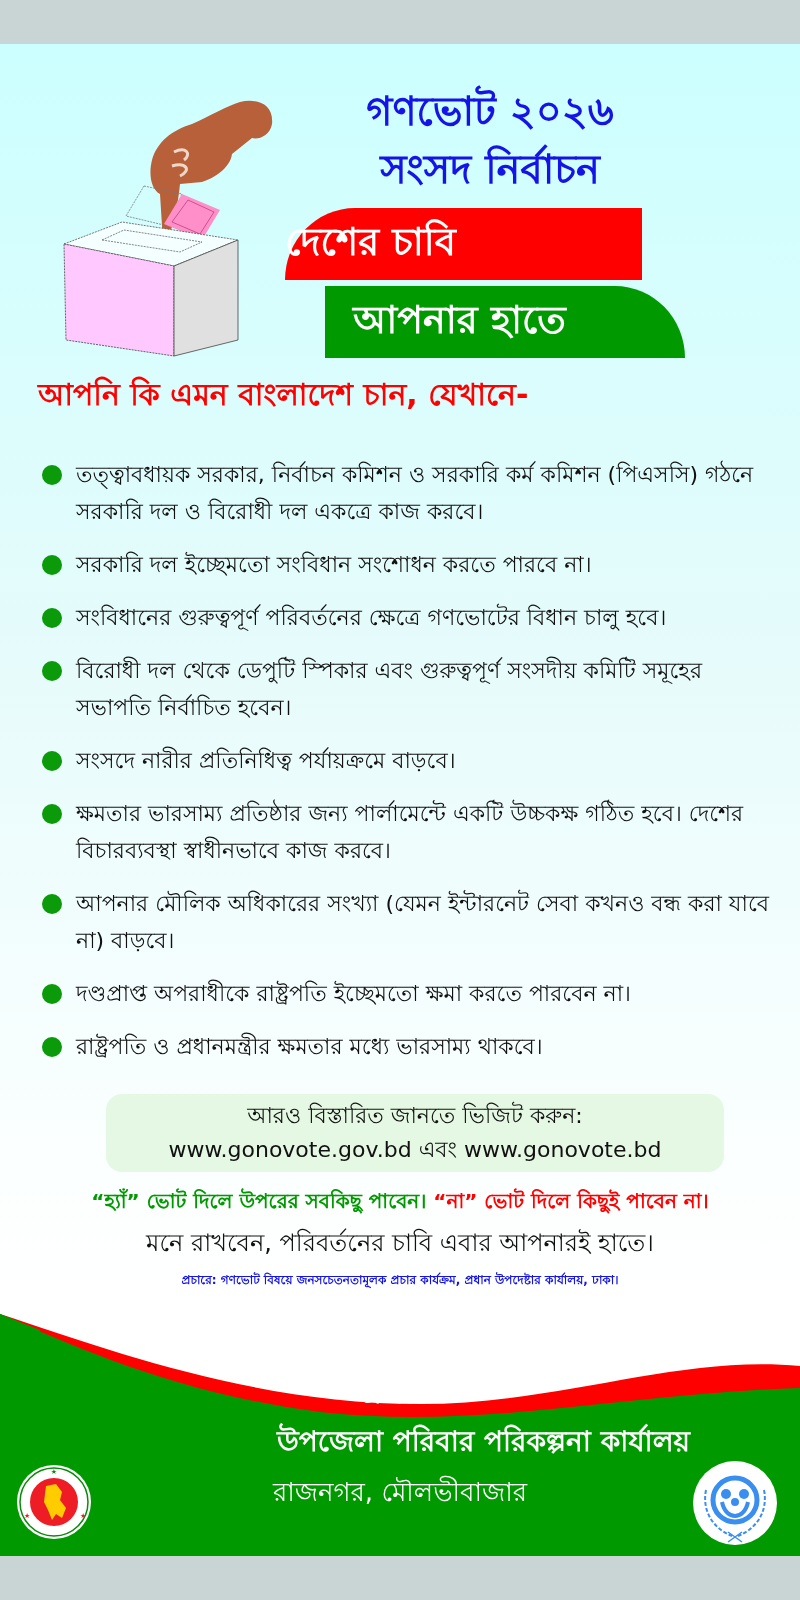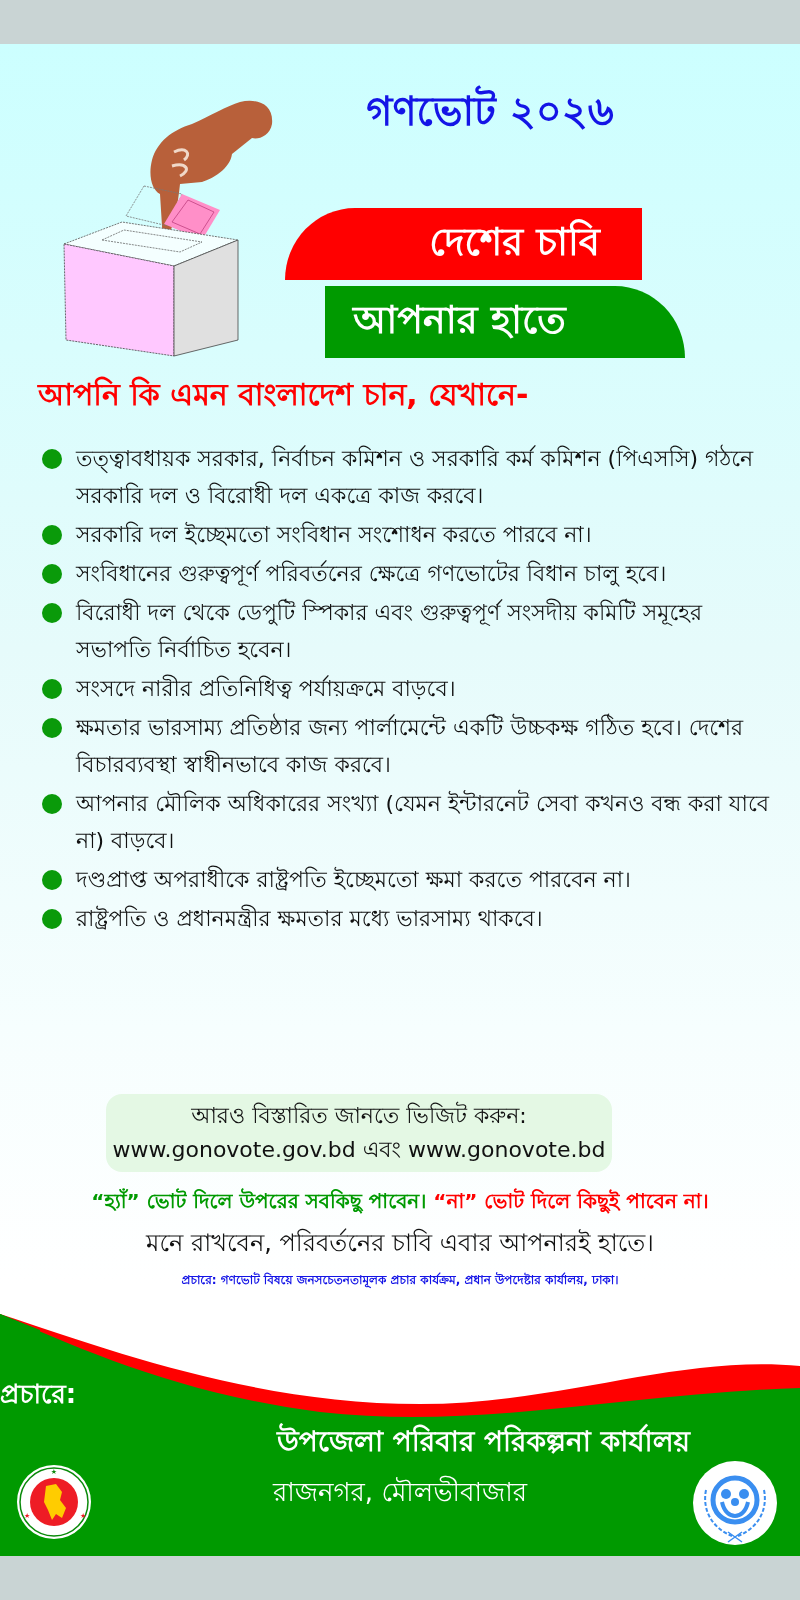--- a/index.html
+++ b/index.html
@@ -18,48 +18,48 @@
   .ballot-art { position: absolute; left: 62px; top: 50px; width: 220px; height: 270px; }
   .title-line {
     position: absolute; left: 300px; width: 380px; text-align: center;
     color: #1414e6; font-weight: bold; font-size: 40px; line-height: 54px;
   }
   .title-1 { top: 40px; }
   .title-2 { top: 98px; }
   .pill-red {
     position: absolute; left: 285px; top: 164px; width: 357px; height: 72px;
     background: #ff0000; border-top-left-radius: 70px 72px;
-    display: flex; align-items: center; justify-content: flex-end; padding-right: 42px;
+    display: flex; align-items: center; justify-content: flex-start; padding-right: 42px;
   }
   .pill-green {
     position: absolute; left: 325px; top: 242px; width: 360px; height: 72px;
     background: #009a00; border-top-right-radius: 70px 72px;
     display: flex; align-items: center; justify-content: flex-start; padding-left: 28px;
   }
   .pill-text { color: #ffffff; font-weight: bold; font-size: 38px; }
 
   
   .question {
     position: absolute; left: 38px; top: 330px; width: 740px;
     color: #ff0000; font-weight: bold; font-size: 30px; line-height: 42px;
   }
   .bullets { position: absolute; left: 42px; top: 396px; width: 740px; list-style: none; }
   .bullet {
     display: flex; align-items: flex-start; color: #111111;
-    font-size: 22px; line-height: 37px; margin-bottom: 2px;
+    font-size: 22px; line-height: 37px; margin-bottom: 2px; margin-top: 16px;
   }
   .dot {
     flex: 0 0 20px; width: 20px; height: 20px; border-radius: 50%;
     background: #0a9a0a; margin-top: 9px; margin-right: 14px;
   }
   .bullet-text { flex: 1; }
 
   
   .info-box {
-    position: absolute; left: 106px; top: 1050px; width: 506px; height: 78px;
+    position: absolute; left: 106px; top: 1050px; width: 618px; height: 78px;
     background: #e4f8e4; border-radius: 16px;
     text-align: center; color: #111; font-size: 22px; line-height: 34px; padding-top: 5px;
   }
   .vote-line {
     position: absolute; left: 20px; top: 1142px; width: 760px; text-align: center;
     font-size: 20px; font-weight: bold; line-height: 30px;
   }
   .yes { color: #009a00; }
   .no { color: #ff0000; }
   .remember {
@@ -68,21 +68,21 @@
   }
   .campaign-small {
     position: absolute; left: 20px; top: 1224px; width: 760px; text-align: center;
     font-size: 12px; line-height: 24px; color: #1414e6; font-weight: bold;
   }
 
   
   .wave { position: absolute; left: 0; top: 1250px; width: 800px; height: 262px; }
   .footer-content { position: absolute; left: 0; top: 1330px; width: 800px; height: 182px; }
   .footer-label {
-    position: absolute; left: 0; top: 0; width: 800px; 
+    position: absolute; left: 0; top: 0; width: 800px; text-align: center;
     color: #ffffff; font-weight: bold; font-size: 26px; line-height: 40px;
   }
   .footer-office {
     position: absolute; left: 110px; top: 42px; width: 580px; text-align: right;
     color: #ffffff; font-weight: bold; font-size: 28px; line-height: 52px; white-space: nowrap;
   }
   .footer-place {
     position: absolute; left: 0; top: 98px; width: 800px; text-align: center;
     color: #ffffff; font-weight: normal; font-size: 26px; line-height: 40px;
   }
@@ -106,20 +106,21 @@
 
     <polygon points="2,150 60,128 176,146 112,172" fill="#f4ffff" stroke="#555" stroke-width="0.8" stroke-dasharray="2,1"></polygon>
     <polygon points="40,146 62,136 140,148 118,158" fill="none" stroke="#555" stroke-width="0.7" stroke-dasharray="2,1"></polygon>
 
     <polygon points="2,150 112,172 112,262 4,246" fill="#ffc8ff" stroke="#444" stroke-width="0.8" stroke-dasharray="2,1"></polygon>
 
     <polygon points="112,172 176,146 176,246 112,262" fill="#e0e0e0" stroke="#444" stroke-width="0.8"></polygon>
   </svg>
 
   <div class="title-line title-1">গণভোট ২০২৬</div>
+  <div class="title-line title-2">সংসদ নির্বাচন</div>
 
   <div class="pill-red">
     <span class="pill-text">দেশের চাবি</span>
   </div>
   <div class="pill-green">
     <span class="pill-text">আপনার হাতে</span>
   </div>
 
   <div class="question">আপনি কি এমন বাংলাদেশ চান, যেখানে-</div>
 

